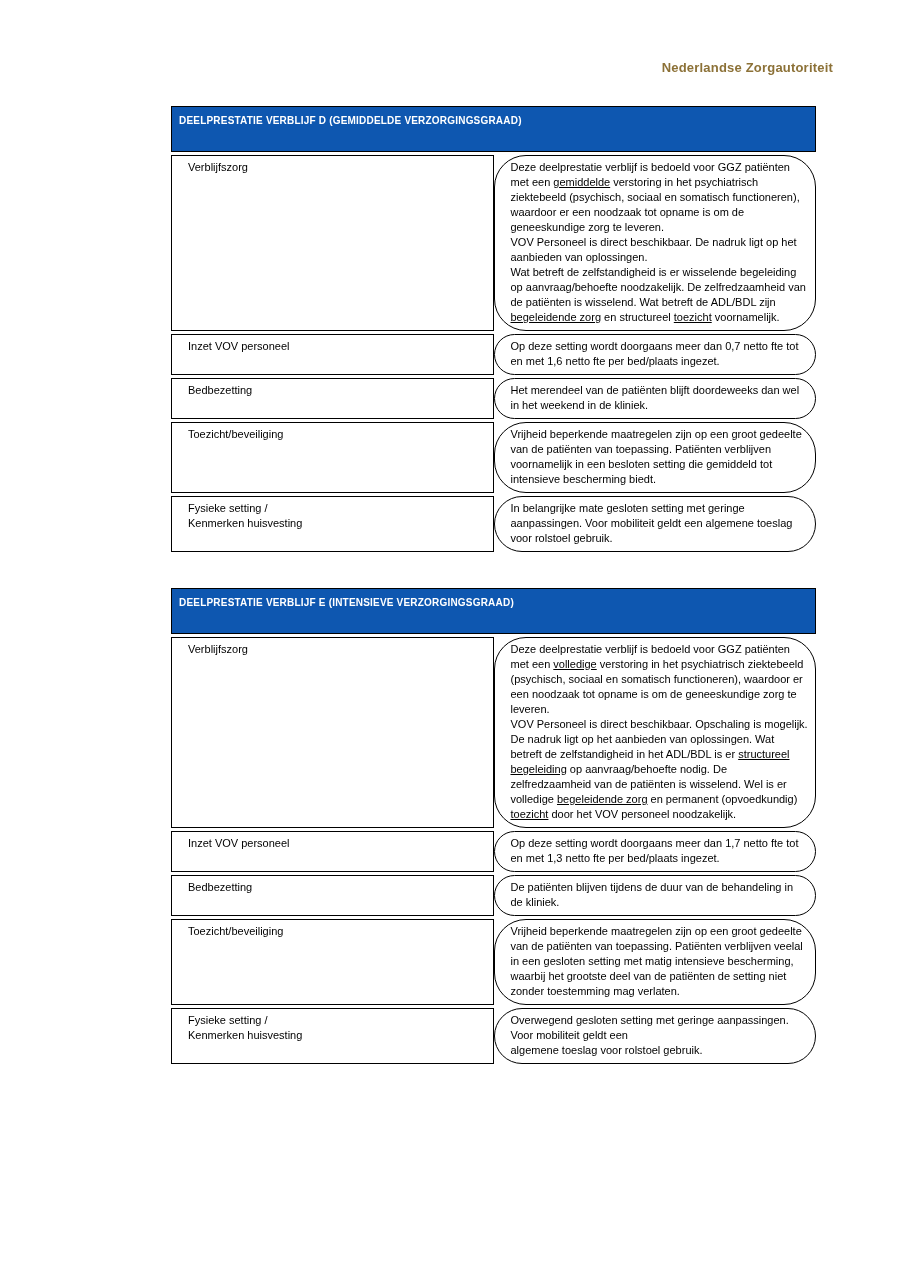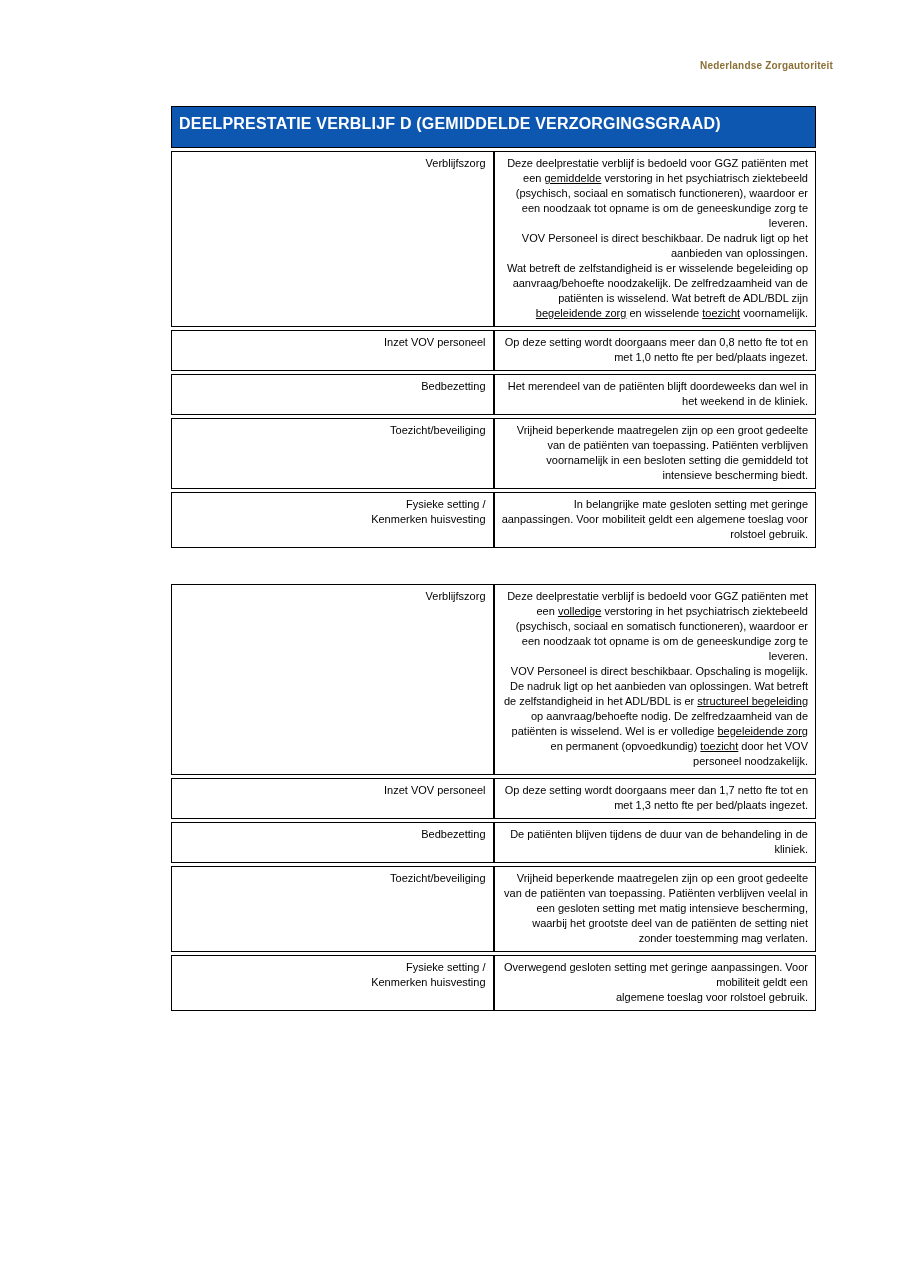--- a/index.html
+++ b/index.html
@@ -12,21 +12,21 @@
     position: relative;
     width: 900px;
     height: 1273px;
     background: #ffffff;
     overflow: hidden;
   }
   .logo {
     position: absolute;
     top: 60px;
     right: 67px;
-    font-size: 10px;
+    font-size: 13px;
     font-weight: bold;
     color: #8c7137;
     letter-spacing: 0.2px;
   }
   .tables-wrap {
     position: absolute;
     left: 171px;
     top: 103px;
     width: 645px;
   }
@@ -37,81 +37,83 @@
     table-layout: fixed;
   }
   table.info-table + table.info-table {
     margin-top: 30px;
   }
   td.head {
     background: #0e57b0;
     border: 1px solid #000000;
     color: #ffffff;
     font-weight: bold;
-    font-size: 16px;
+    font-size: 10px;
     letter-spacing: 0.2px;
     vertical-align: top;
-    padding: 8px 7px 14px 7px;
+    padding: 8px 7px 25px 7px;
     margin-left: 27px;
   }
   td.label, td.value {
     border: 1px solid #000000;
     vertical-align: top;
     font-size: 11px;
     line-height: 15px;
     color: #000000;
-    padding: 4px 7px 5px 7px;
+    padding: 4px 7px 5px 16px;
     white-space: pre-line;
     word-wrap: break-word;
-    text-align: right;
   }
   td.label { width: 50%; }
-  td.value { width: 50%; }
+  td.value { width: 50%; border-radius: 32px; }
   .u { text-decoration: underline; }
 </style>
 </head>
 <body>
 
 <div class="page">
   <div class="logo">Nederlandse Zorgautoriteit</div>
 
   <div class="tables-wrap">
 
   <table class="info-table">
     <tbody>
       <tr>
         <td class="head" colspan="2">DEELPRESTATIE VERBLIJF D (GEMIDDELDE VERZORGINGSGRAAD)</td>
       </tr>
     <tr>
     <td class="label">Verblijfszorg</td>
     <td class="value"><span>Deze deelprestatie verblijf is bedoeld voor GGZ patiënten met een </span><span class="u">gemiddelde</span><span> verstoring in het psychiatrisch ziektebeeld (psychisch, sociaal en somatisch functioneren), waardoor er een noodzaak tot opname is om de geneeskundige zorg te leveren.
 VOV Personeel is direct beschikbaar. De nadruk ligt op het aanbieden van oplossingen.
-Wat betreft de zelfstandigheid is er wisselende begeleiding op aanvraag/behoefte noodzakelijk. De zelfredzaamheid van de patiënten is wisselend. Wat betreft de ADL/BDL zijn </span><span class="u">begeleidende zorg</span><span> en wisselende </span><span class="u">toezicht</span><span> voornamelijk.</span></td>
+Wat betreft de zelfstandigheid is er wisselende begeleiding op aanvraag/behoefte noodzakelijk. De zelfredzaamheid van de patiënten is wisselend. Wat betreft de ADL/BDL zijn </span><span class="u">begeleidende zorg</span><span> en structureel </span><span class="u">toezicht</span><span> voornamelijk.</span></td>
   </tr>
           <tr>
     <td class="label">Inzet VOV personeel</td>
-    <td class="value"><span>Op deze setting wordt doorgaans meer dan 0,8 netto fte tot en met 1,0 netto fte per bed/plaats ingezet.</span></td>
+    <td class="value"><span>Op deze setting wordt doorgaans meer dan 0,7 netto fte tot en met 1,6 netto fte per bed/plaats ingezet.</span></td>
   </tr>
           <tr>
     <td class="label">Bedbezetting</td>
     <td class="value"><span>Het merendeel van de patiënten blijft doordeweeks dan wel in het weekend in de kliniek.</span></td>
   </tr>
           <tr>
     <td class="label">Toezicht/beveiliging</td>
     <td class="value"><span>Vrijheid beperkende maatregelen zijn op een groot gedeelte van de patiënten van toepassing. Patiënten verblijven voornamelijk in een besloten setting die gemiddeld tot intensieve bescherming biedt.</span></td>
   </tr>
           <tr>
     <td class="label">Fysieke setting /
 Kenmerken huisvesting</td>
     <td class="value"><span>In belangrijke mate gesloten setting met geringe aanpassingen. Voor mobiliteit geldt een algemene toeslag voor rolstoel gebruik.</span></td>
   </tr>
         </tbody>
   </table>
       <table class="info-table">
     <tbody>
+      <tr>
+        <td class="head" colspan="2">DEELPRESTATIE VERBLIJF E (INTENSIEVE VERZORGINGSGRAAD)</td>
+      </tr>
     <tr>
     <td class="label">Verblijfszorg</td>
     <td class="value"><span>Deze deelprestatie verblijf is bedoeld voor GGZ patiënten met een </span><span class="u">volledige</span><span> verstoring in het psychiatrisch ziektebeeld (psychisch, sociaal en somatisch functioneren), waardoor er een noodzaak tot opname is om de geneeskundige zorg te leveren.
 VOV Personeel is direct beschikbaar. Opschaling is mogelijk. De nadruk ligt op het aanbieden van oplossingen. Wat betreft de zelfstandigheid in het ADL/BDL is er </span><span class="u">structureel begeleiding</span><span> op aanvraag/behoefte nodig. De zelfredzaamheid van de patiënten is wisselend. Wel is er volledige </span><span class="u">begeleidende zorg</span><span> en permanent (opvoedkundig) </span><span class="u">toezicht</span><span> door het VOV personeel noodzakelijk.</span></td>
   </tr>
           <tr>
     <td class="label">Inzet VOV personeel</td>
     <td class="value"><span>Op deze setting wordt doorgaans meer dan 1,7 netto fte tot en met 1,3 netto fte per bed/plaats ingezet.</span></td>
   </tr>
           <tr>

